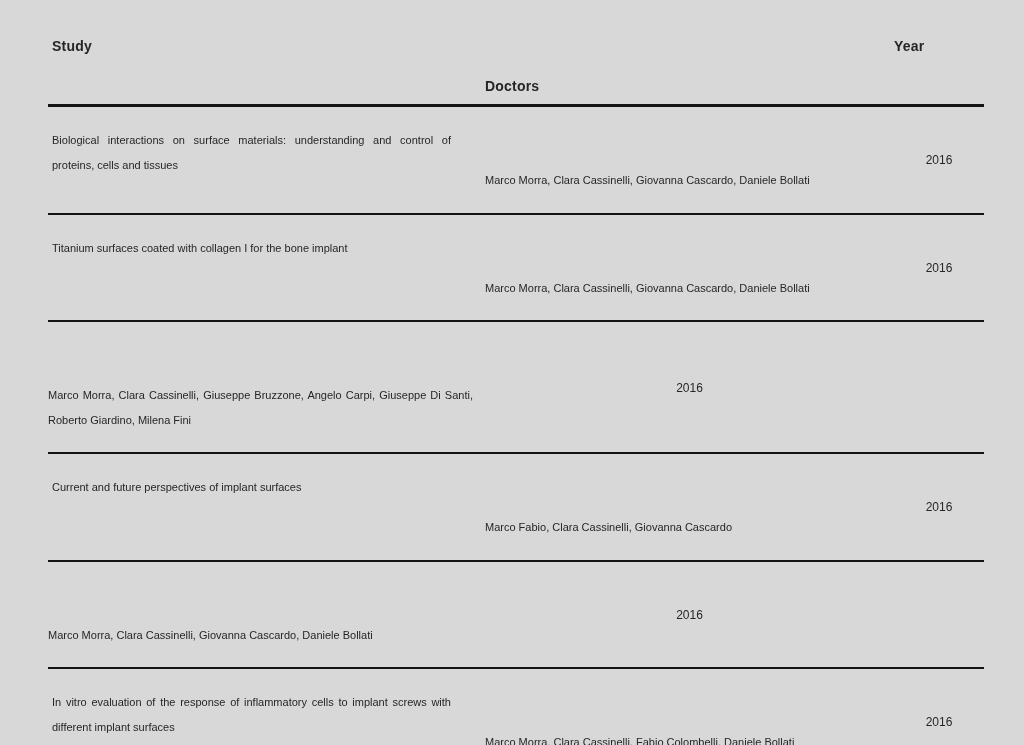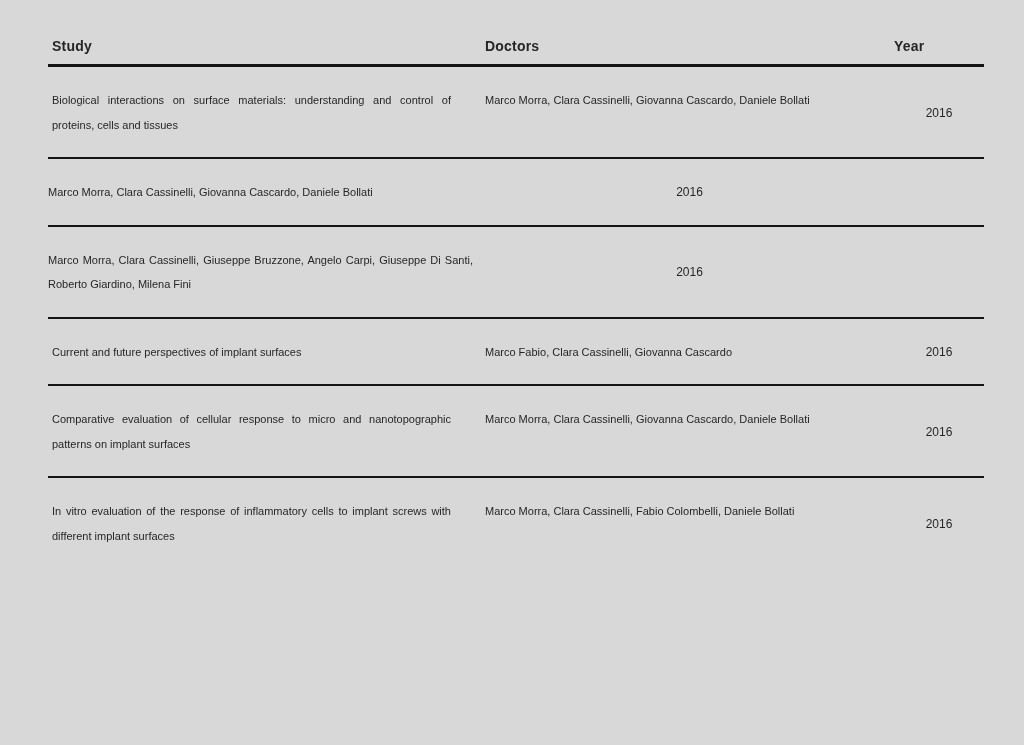--- a/index.html
+++ b/index.html
@@ -44,20 +44,21 @@
   }
   .cell {
     box-sizing: border-box;
   }
   .study {
     padding-left: 4px;
     padding-right: 34px;
   }
   .doctors {
     padding-right: 12px;
+    margin-top: 40px;
   }
   .trow .study,
   .trow .doctors {
     font-size: 11px;
     line-height: 24.5px;
     text-align: justify;
     text-justify: inter-word;
   }
   .year {
     text-align: left;
@@ -82,20 +83,21 @@
     <div id="table-body">
   <div class="row trow">
     <div class="cell study">Biological interactions on surface materials: understanding and control of proteins, cells and tissues</div>
     <div class="cell doctors">Marco Morra, Clara Cassinelli, Giovanna Cascardo, Daniele Bollati</div>
     <div class="cell year yearcell">
       <span>2016</span>
     </div>
   </div>
 
   <div class="row trow">
+    <div class="cell study">Titanium surfaces coated with collagen I for the bone implant</div>
     <div class="cell doctors">Marco Morra, Clara Cassinelli, Giovanna Cascardo, Daniele Bollati</div>
     <div class="cell year yearcell">
       <span>2016</span>
     </div>
   </div>
 
   <div class="row trow">
     <div class="cell doctors">Marco Morra, Clara Cassinelli, Giuseppe Bruzzone, Angelo Carpi, Giuseppe Di Santi, Roberto Giardino, Milena Fini</div>
     <div class="cell year yearcell">
       <span>2016</span>
@@ -104,21 +106,20 @@
 
   <div class="row trow">
     <div class="cell study">Current and future perspectives of implant surfaces</div>
     <div class="cell doctors">Marco Fabio, Clara Cassinelli, Giovanna Cascardo</div>
     <div class="cell year yearcell">
       <span>2016</span>
     </div>
   </div>
 
   <div class="row trow">
-    <div class="cell study">Comparative evaluation of cellular response to micro and nanotopographic patterns on implant surfaces</div>
     <div class="cell doctors">Marco Morra, Clara Cassinelli, Giovanna Cascardo, Daniele Bollati</div>
     <div class="cell year yearcell">
       <span>2016</span>
     </div>
   </div>
 
   <div class="row trow">
     <div class="cell study">In vitro evaluation of the response of inflammatory cells to implant screws with different implant surfaces</div>
     <div class="cell doctors">Marco Morra, Clara Cassinelli, Fabio Colombelli, Daniele Bollati</div>
     <div class="cell year yearcell">

